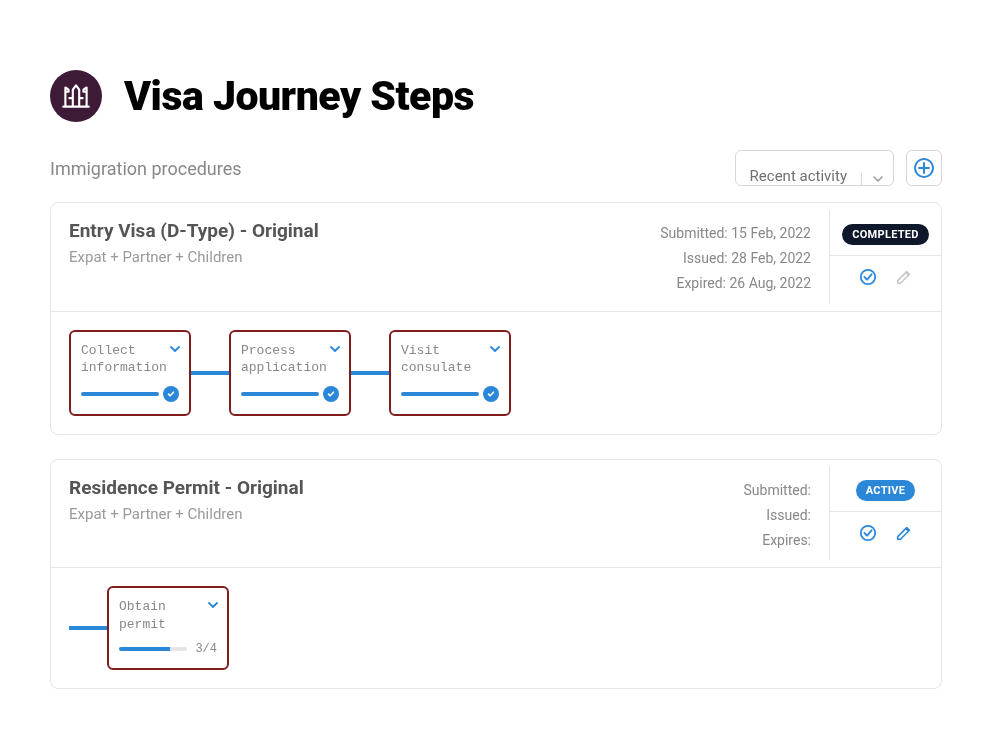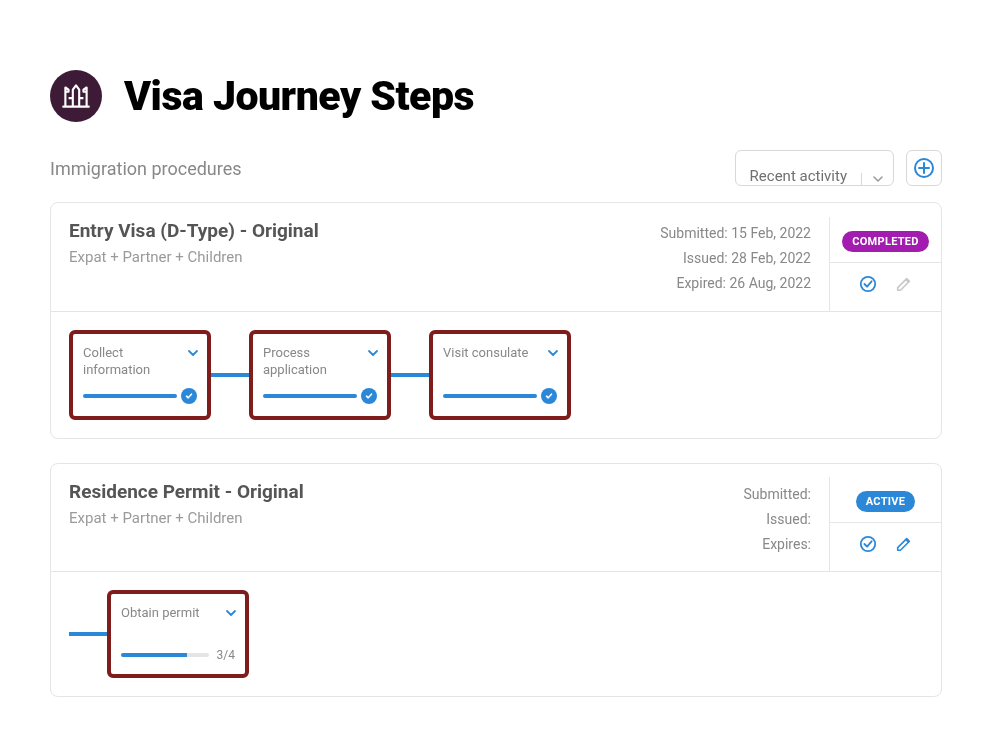--- a/index.html
+++ b/index.html
@@ -79,21 +79,21 @@
       justify-content: center;
       cursor: pointer;
     }
     .card {
       border: 1px solid #e5e5e5;
       border-radius: 8px;
       margin-bottom: 24px;
     }
     .card-header {
       display: flex;
-      align-items: flex-end;
+      align-items: center;
       border-bottom: 1px solid #e5e5e5;
     }
     .card-main {
       flex: 1;
       padding: 16px 18px 14px 18px;
       display: flex;
       justify-content: space-between;
       align-items: flex-start;
     }
     .card-title-block { }
@@ -129,42 +129,43 @@
     }
     .badge {
       display: inline-block;
       padding: 4px 10px;
       border-radius: 999px;
       font-size: 11px;
       font-weight: 700;
       letter-spacing: 0.3px;
       color: #fff;
     }
-    .badge-completed { background: #a21caf; }
+    .badge-completed { background: #0f172a; }
     .badge-active { background: #2b88d8; }
     .side-icons {
       border-top: 1px solid #e5e5e5;
       display: flex;
       align-items: center;
       justify-content: center;
       gap: 18px;
       padding: 12px 0 14px 0;
     }
     .card-body {
       padding: 18px;
       display: flex;
       align-items: center;
       gap: 0;
     }
     .step-box {
-      border: 4px solid #7f1d1d;
+      border: 2px solid #7f1d1d;
       border-radius: 6px;
-      width: 142px;
+      width: 122px;
       padding: 10px 10px 12px 10px;
       position: relative;
+      font-family: Liberation Mono, monospace;
     }
     .step-label {
       font-size: 13px;
       color: #888;
       line-height: 1.35;
       padding-right: 20px;
       min-height: 36px;
     }
     .step-chev {
       position: absolute;

